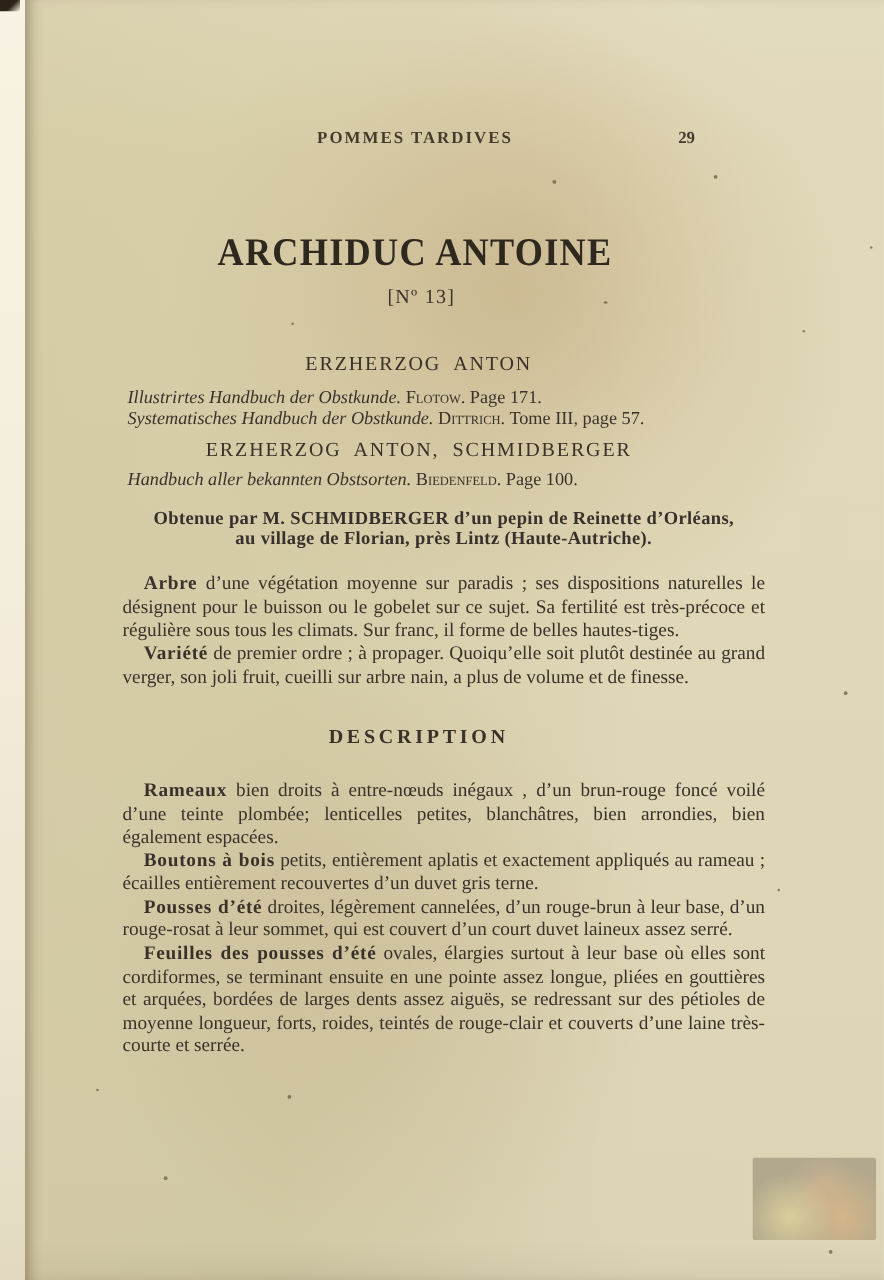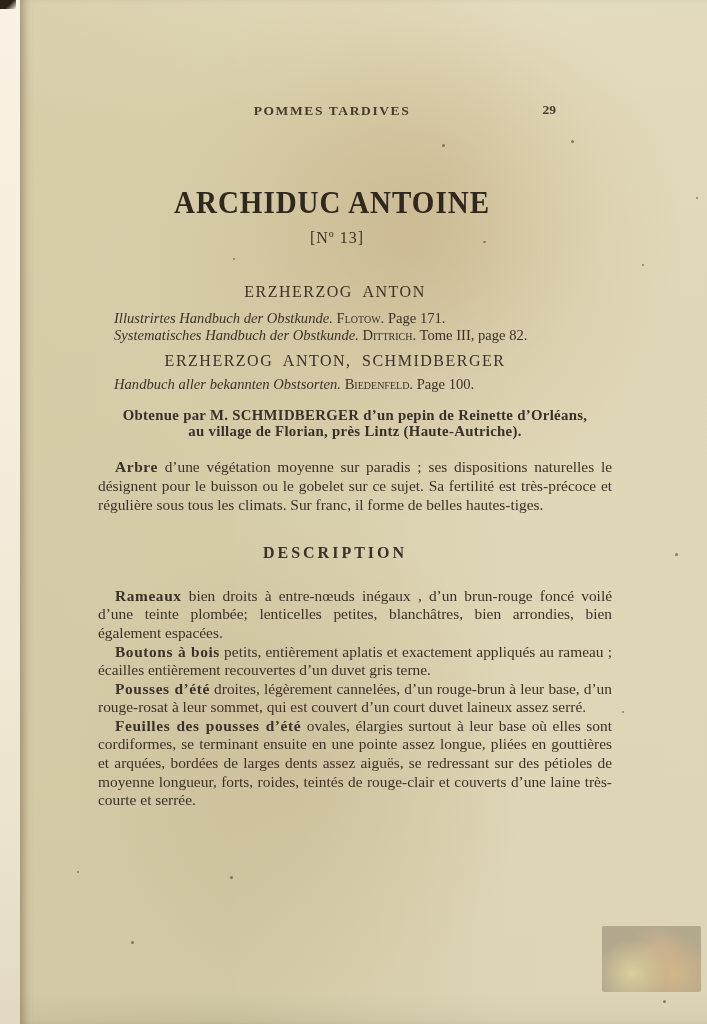--- a/index.html
+++ b/index.html
@@ -65,21 +65,21 @@
     margin-top:17px;text-align:center;font-size:16px;color:#3c332a;
     transform:translateX(-18px);letter-spacing:1px;
   }
   .syn-heading{
     margin:0;text-align:center;font-weight:normal;
     font-size:16px;letter-spacing:1.5px;word-spacing:5px;color:#3a3128;
     transform:translateX(-20px);
   }
   .syn-heading.first{margin-top:36px;text-align:center;}
   .syn-heading.second{margin-top:9px;}
-  .refs{margin:8px 0 0 16px;}
+  .refs{margin:8px 0 0 4px;}
   .ref-line{font-size:14.6px;line-height:16.8px;white-space:nowrap;}
   .ref-work{font-style:italic;}
   .ref-author{font-variant:small-caps;}
   .origin-note{
     margin-top:15px;text-align:center;font-weight:bold;
     font-size:14.8px;line-height:15.8px;color:#38302a;letter-spacing:0.3px;
   }
   .body-par{
     margin:0;text-align:justify;text-indent:17px;
   }
@@ -115,41 +115,42 @@
 
     <div class="refs">
       <div class="ref-line">
         <span class="ref-work">Illustrirtes Handbuch der Obstkunde.</span>
         <span class="ref-author">Flotow.</span>
         <span class="ref-locator">Page 171.</span>
       </div>
       <div class="ref-line">
         <span class="ref-work">Systematisches Handbuch der Obstkunde.</span>
         <span class="ref-author">Dittrich.</span>
-        <span class="ref-locator">Tome III, page 82.</span>
+        <span class="ref-locator">Tome III, page 57.</span>
       </div>
     </div>
 
     <h2 class="syn-heading second">ERZHERZOG ANTON, SCHMIDBERGER</h2>
 
     <div class="refs" style="margin-top:5px;">
       <div class="ref-line">
         <span class="ref-work">Handbuch aller bekannten Obstsorten.</span>
         <span class="ref-author">Biedenfeld.</span>
         <span class="ref-locator">Page 100.</span>
       </div>
     </div>
 
     <div class="origin-note">
       <span style="display:block;">Obtenue par M. SCHMIDBERGER d’un pepin de Reinette d’Orléans,</span>
       <span style="display:block;">au village de Florian, près Lintz (Haute-Autriche).</span>
     </div>
 
     <div class="intro-block">
       <p class="body-par"><span class="lead">Arbre</span><span> d’une végétation moyenne sur paradis ; ses dispositions naturelles le désignent pour le buisson ou le gobelet sur ce sujet. Sa fertilité est très-précoce et régulière sous tous les climats. Sur franc, il forme de belles hautes-tiges.</span></p>
+      <p class="body-par"><span class="lead">Variété</span><span> de premier ordre ; à propager. Quoiqu’elle soit plutôt destinée au grand verger, son joli fruit, cueilli sur arbre nain, a plus de volume et de finesse.</span></p>
     </div>
 
     <h3 class="desc-heading">DESCRIPTION</h3>
 
     <div class="desc-block">
       <p class="body-par"><span class="lead">Rameaux</span><span> bien droits à entre-nœuds inégaux , d’un brun-rouge foncé voilé d’une teinte plombée; lenticelles petites, blanchâtres, bien arrondies, bien également espacées.</span></p>
       <p class="body-par"><span class="lead">Boutons à bois</span><span> petits, entièrement aplatis et exactement appliqués au rameau ; écailles entièrement recouvertes d’un duvet gris terne.</span></p>
       <p class="body-par"><span class="lead">Pousses d’été</span><span> droites, légèrement cannelées, d’un rouge-brun à leur base, d’un rouge-rosat à leur sommet, qui est couvert d’un court duvet laineux assez serré.</span></p>
       <p class="body-par"><span class="lead">Feuilles des pousses d’été</span><span> ovales, élargies surtout à leur base où elles sont cordiformes, se terminant ensuite en une pointe assez longue, pliées en gouttières et arquées, bordées de larges dents assez aiguës, se redressant sur des pétioles de moyenne longueur, forts, roides, teintés de rouge-clair et couverts d’une laine très-courte et serrée.</span></p>
     </div>

